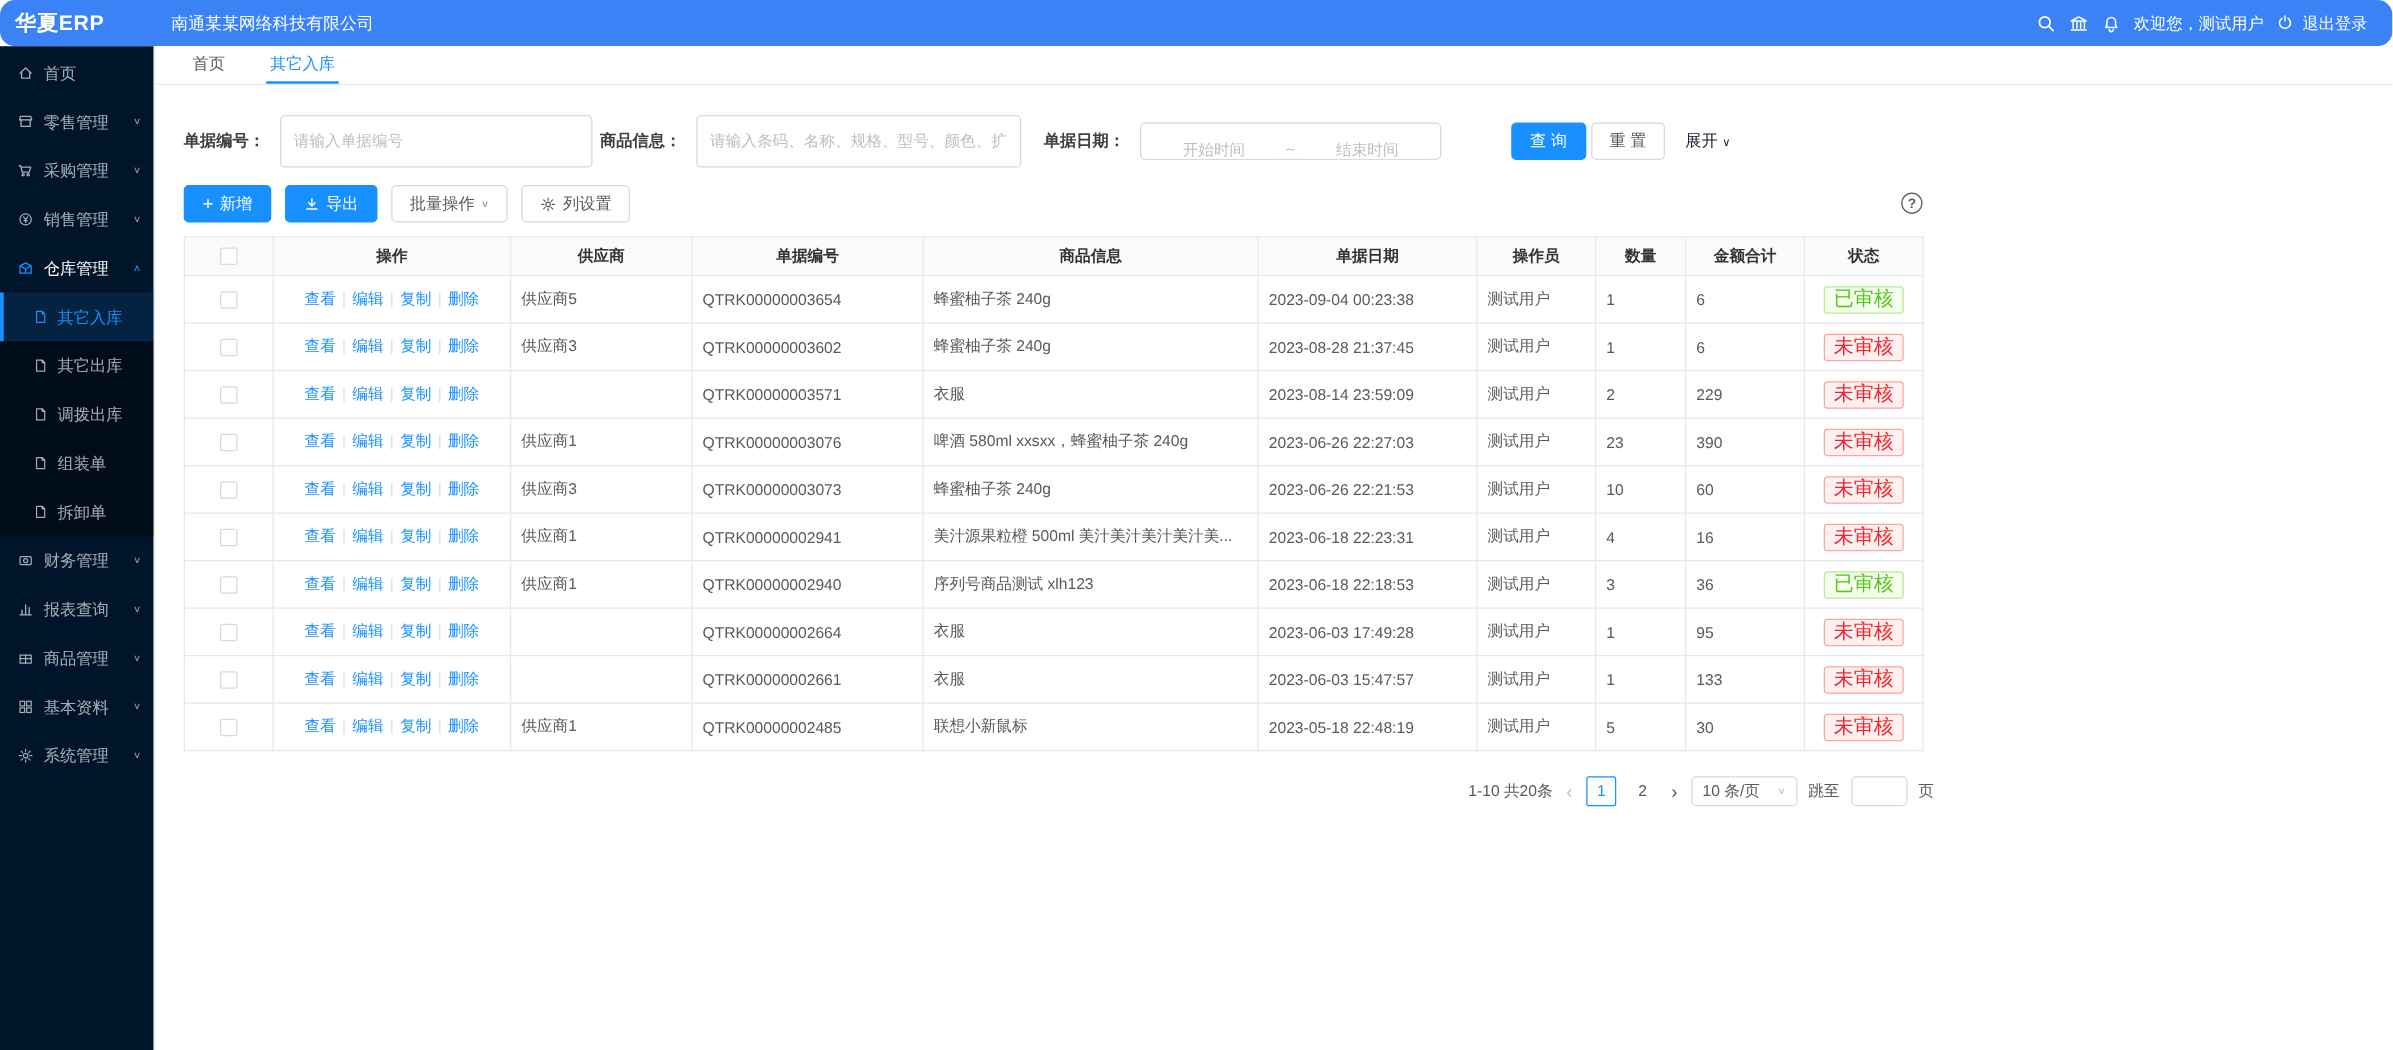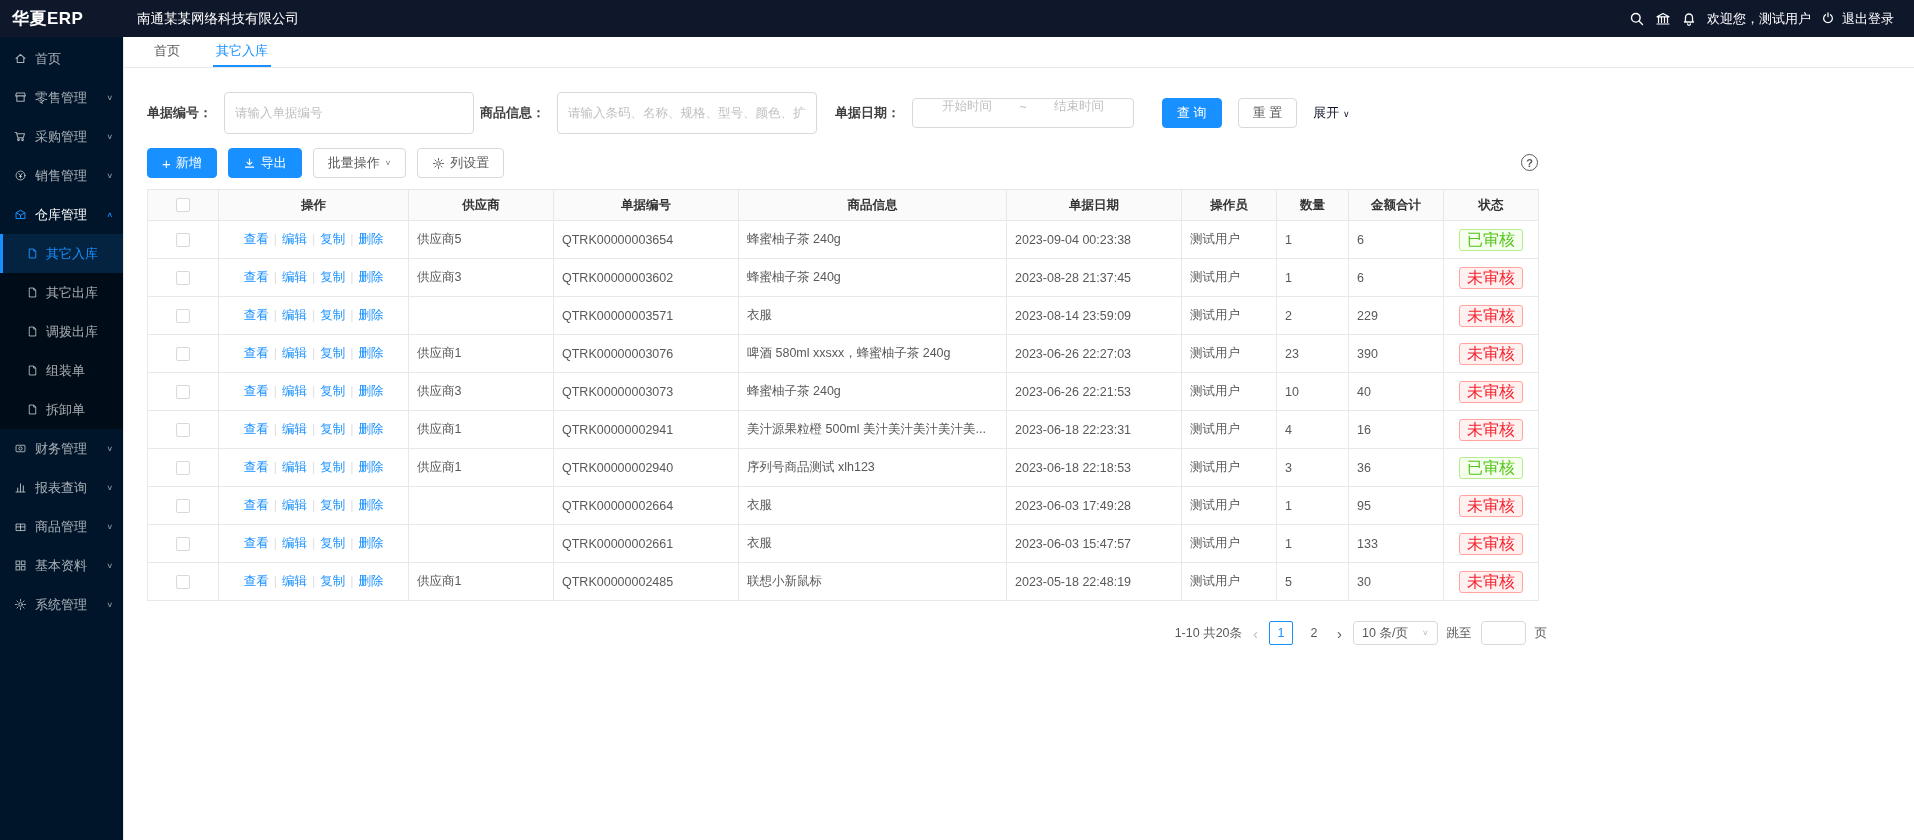--- a/index.html
+++ b/index.html
@@ -1,20 +1,20 @@
 <!DOCTYPE html>
 <html><head>
 <meta charset="utf-8">
 <style>
   * { box-sizing: border-box; margin: 0; padding: 0; }
   html,body { width:1914px; height:840px; overflow:hidden; background:#fff;
     font-family:"Liberation Sans","DejaVu Sans",sans-serif; font-size:13px; color:#595959; }
 
   
-  .topbar { height:37px; background:#0f172a; display:flex; align-items:center; color:#fff; }
+  .topbar { height:37px; background:#3b82f6; display:flex; align-items:center; color:#fff;border-radius:12px; }
   .logo { width:123px; padding-left:12px; font-size:17px; font-weight:bold; letter-spacing:.5px; }
   .company { font-size:13.5px; padding-left:14px; }
   .top-right { margin-left:auto; display:flex; align-items:center; gap:10px; padding-right:20px; }
   .top-icon { width:16px; height:16px; display:inline-flex; cursor:pointer; }
   .top-icon svg { width:16px; height:16px; }
   .welcome { font-size:13px; }
   .logout { display:flex; align-items:center; gap:5px; cursor:pointer; }
   .logout svg { width:14px; height:14px; }
 
   
@@ -47,22 +47,22 @@
   
   .content { padding-left:23px; width:1414px; }
 
   .filter-row { display:flex; align-items:center; margin-top:24px; }
   .f-label { font-weight:bold; color:#404040; margin-right:12px; white-space:nowrap; }
   .txt-input { height:42px; border:1px solid #d9d9d9; border-radius:4px; padding:0 10px;
     font-size:12.5px; color:#333; outline:none; font-family:inherit; }
   .txt-input::placeholder { color:#bfbfbf; }
   .in-bill { width:250px; margin-right:6px; }
   .in-goods { width:260px; margin-right:18px; }
-  .date-range { width:222px; height:30px; border:1px solid #d9d9d9; border-radius:4px;
-    display:flex; align-items:flex-start; padding:0 8px; }
+  .date-range { width:241px; height:30px; border:1px solid #d9d9d9; border-radius:4px;
+    display:flex; align-items:flex-end; padding:0 8px; margin-right:28px; }
   .date-range input { border:none; outline:none; width:45%; text-align:center; font-size:12.5px;
     font-family:inherit; color:#333; }
   .date-range input::placeholder { color:#bfbfbf; }
   .tilde { color:#bfbfbf; width:10%; text-align:center; }
   .btn { height:30px; border-radius:4px; font-size:13px; cursor:pointer; font-family:inherit;
     display:inline-flex; align-items:center; justify-content:center; padding:0 14px; }
   .btn-primary { background:#1890ff; border:1px solid #1890ff; color:#fff; }
   .btn-default { background:#fff; border:1px solid #d9d9d9; color:#595959; }
   .btn .bicon { display:inline-flex; margin-right:5px; }
   .btn .bicon svg { width:13px; height:13px; }
@@ -324,21 +324,21 @@
         <input class="txt-input in-bill" placeholder="请输入单据编号" style="">
         <span class="f-label">商品信息：</span>
         <input class="txt-input in-goods" placeholder="请输入条码、名称、规格、型号、颜色、扩展..." style="">
         <span class="f-label">单据日期：</span>
         <span class="date-range">
           <input placeholder="开始时间" style="">
           <span class="tilde">~</span>
           <input placeholder="结束时间" style="">
         </span>
         <button class="btn btn-primary" style="margin-left:28px">查 询</button>
-        <button class="btn btn-default" style="margin-left:16px">重 置</button>
+        <button class="btn btn-default" style="margin-left:4px">重 置</button>
         <span class="expand-link">
           <span>展开</span>
           <span class="chev">∨</span>
         </span>
       </div>
 
       <div class="toolbar-row">
         <button class="btn btn-primary">
           <span class="plus">+</span>
           <span>新增</span>
@@ -450,21 +450,21 @@
 
           <tr>
             <td class="c-center"><span class="checkbox"></span></td>
             <td class="c-center"><a class="oplink">查看</a><span class="sep">|</span><a class="oplink">编辑</a><span class="sep">|</span><a class="oplink">复制</a><span class="sep">|</span><a class="oplink">删除</a></td>
             <td>供应商3</td>
             <td>QTRK00000003073</td>
             <td>蜂蜜柚子茶 240g</td>
             <td>2023-06-26 22:21:53</td>
             <td>测试用户</td>
             <td>10</td>
-            <td>40</td>
+            <td>60</td>
             <td class="c-center"><span class="tag tag-red">未审核</span></td>
           </tr>
 
           <tr>
             <td class="c-center"><span class="checkbox"></span></td>
             <td class="c-center"><a class="oplink">查看</a><span class="sep">|</span><a class="oplink">编辑</a><span class="sep">|</span><a class="oplink">复制</a><span class="sep">|</span><a class="oplink">删除</a></td>
             <td>供应商1</td>
             <td>QTRK00000002941</td>
             <td>美汁源果粒橙 500ml 美汁美汁美汁美汁美...</td>
             <td>2023-06-18 22:23:31</td>

